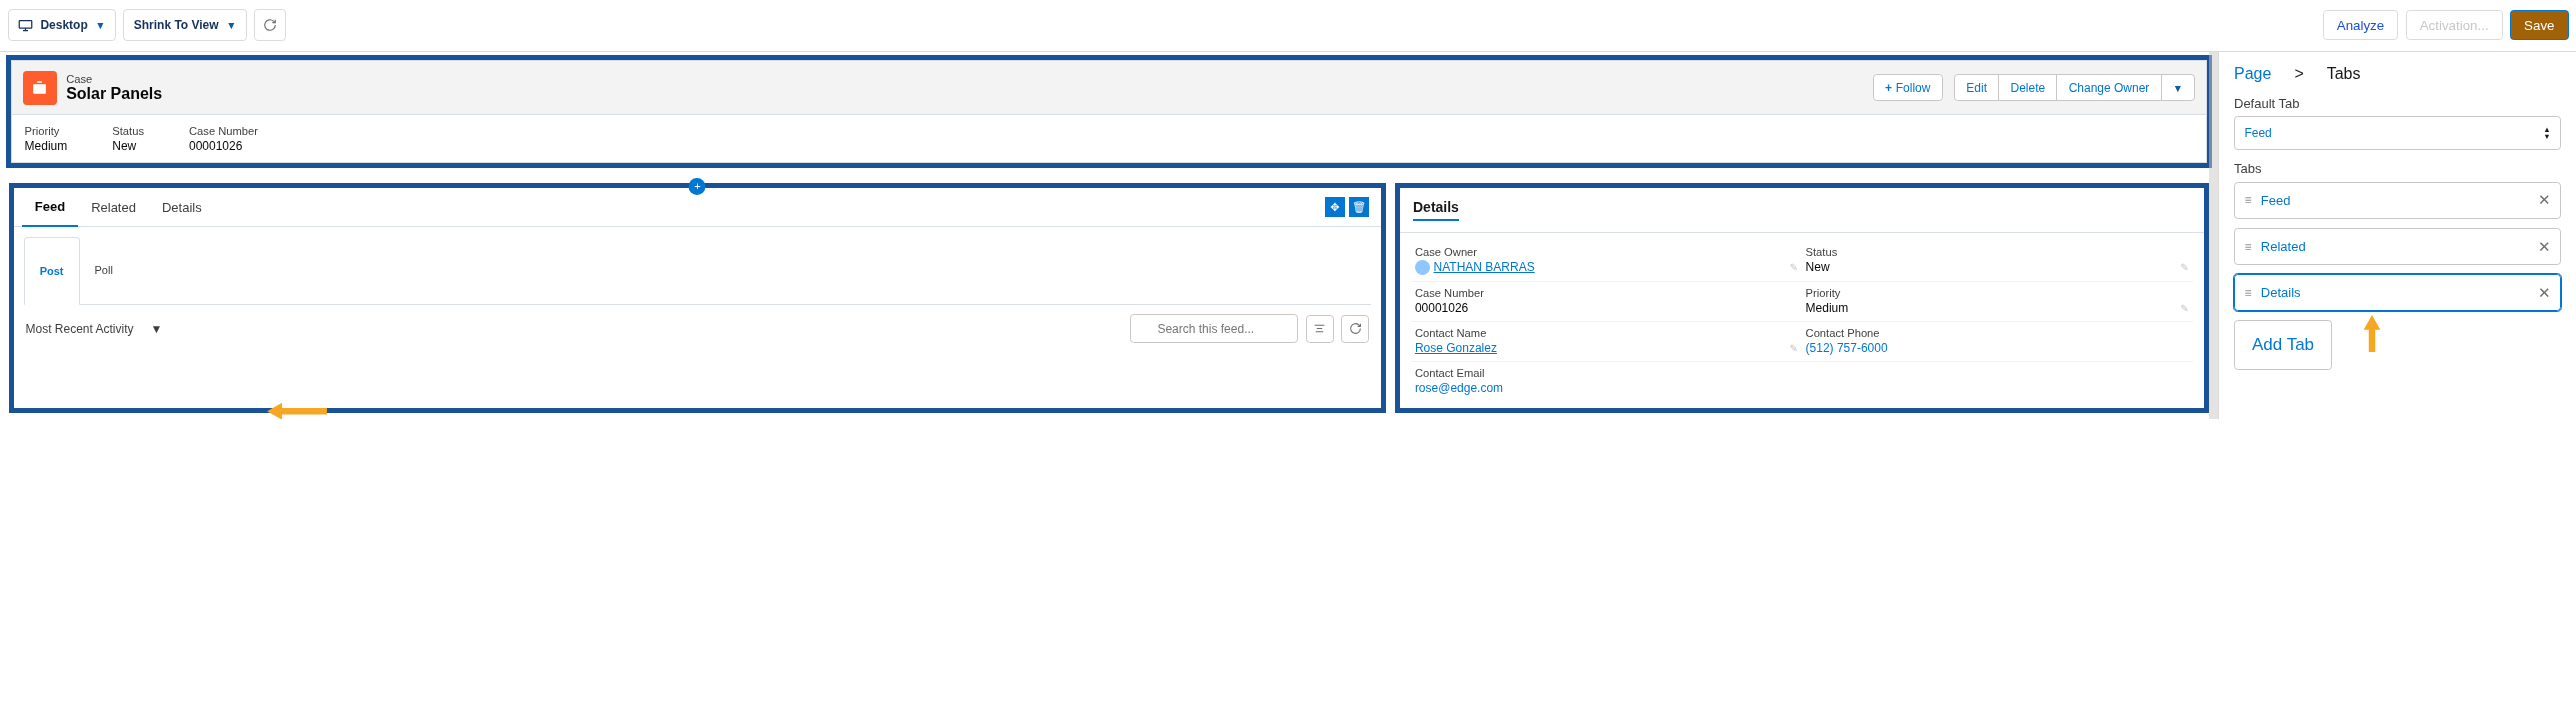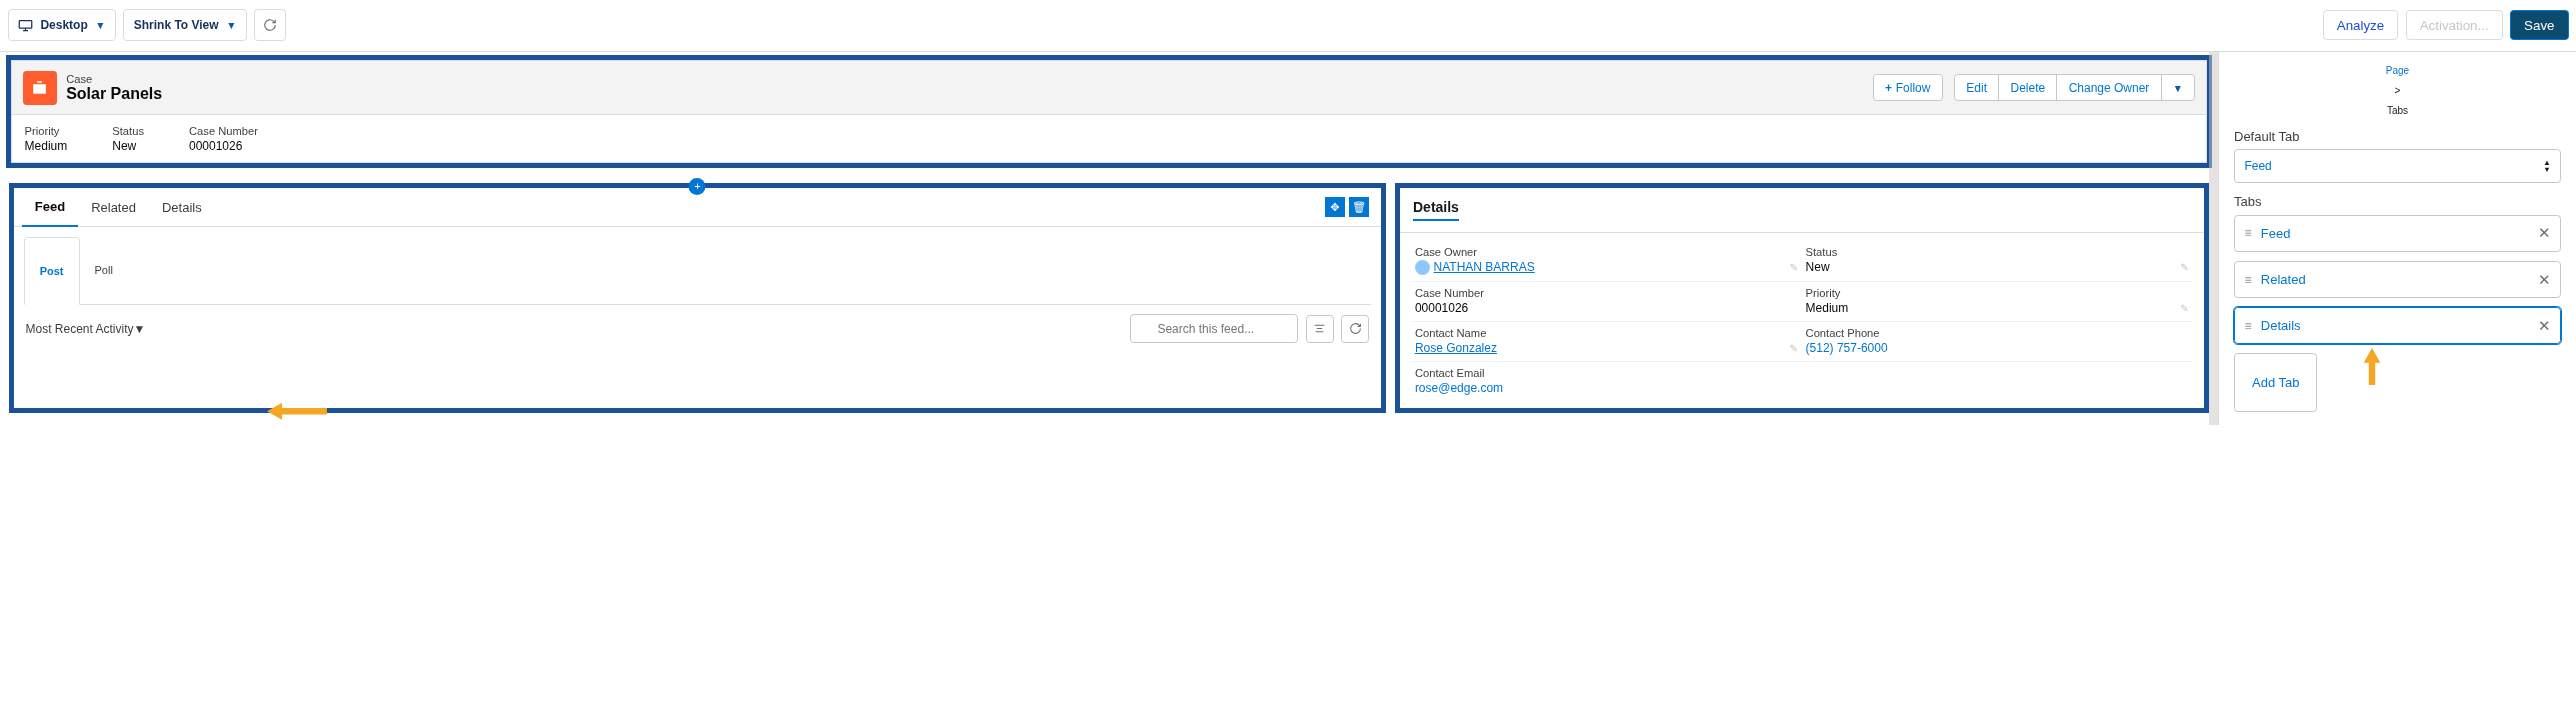--- a/index.html
+++ b/index.html
@@ -7,21 +7,21 @@
   .topbar { display: flex; justify-content: space-between; align-items: center; padding: 9.4px 7.5px; border-bottom: 0.9px solid #dddbda; }
   .topbar-left { display: flex; gap: 7.5px; }
   .select-combo { display: flex; align-items: center; gap: 7.5px; border: 0.9px solid #dddbda; border-radius: 4px; padding: 5.6px 9.4px; cursor: pointer; }
   .select-combo .label { color: #16325c; font-weight: 600; }
   .chev { color: #0b5cab; font-size: 10.3px; }
   .icon-btn { border: 0.9px solid #dddbda; border-radius: 3.7px; width: 32px; height: 32px; display: inline-flex; align-items: center; justify-content: center; cursor: pointer; color:#706e6b; }
   .topbar-right { display: flex; gap: 7.5px; align-items: center;}
   .btn { border: 0.9px solid #dddbda; border-radius: 3.7px; padding: 6.6px 13px; background: #fff; font-weight: 500; cursor: pointer;}
   .btn-blue-text { color: #1d4ed8; }
   .btn-disabled { color: #c9c7c5; cursor: default; }
-  .btn-primary { background: #0c4a6e; color: #fff; border-color: #0176d3; text-align: right; }
+  .btn-primary { background: #a16207; color: #fff; border-color: #0176d3; text-align: right; }
   
   .main-area { display: flex; align-items: stretch; }
   .canvas-wrap { flex: 1; padding: 0 3.7px; position: relative; overflow:hidden;}
   .canvas-border { border: 5.6px solid #1b5297; background:#1b5297; padding:0; margin:3.7px 1.9px;}
   .canvas-inner { background:#701a75; }
   .record-header { background: #f3f3f3; border:0.9px solid #d8dde6; display:flex; justify-content:space-between; padding:9.4px 11.2px; align-items:center;}
   .rh-left { display:flex; gap:9.4px; align-items:center;}
   .rh-icon { width:34px; height:34px; background:#ff5d2d; border-radius:3.7px; display:flex;align-items:center;justify-content:center;}
   .rh-icon svg { width:19px; height:19px; fill:#fff;}
   .rh-type { font-size:11.2px; color:#3e3e3c;}
@@ -47,51 +47,51 @@
   .tab.active{color:#080707;font-weight:600;border-bottom:2.8px solid #0176d3;margin-bottom:-0.9px;}
   .tabbar-tools{margin-left:auto;display:flex;gap:3.7px;padding:3.7px;}
   .tool{width:20.6px;height:20.6px;background:#0176d3;color:#fff;display:flex;align-items:center;justify-content:center;font-size:11.2px;cursor:pointer;}
   .post-tabs{display:flex;border-bottom:0.9px solid #d8dde6;margin:9.4px 9.4px 0;}
   .ptab{padding:27px 15px;font-size:11px;color:#3e3e3c;cursor:pointer;}
   .ptab.active{color:#0176d3;font-weight:600;border:0.9px solid #d8dde6;border-bottom:0.9px solid #fff;margin-bottom:-0.9px;background:#fff;border-radius:3.7px 3.7px 0 0;}
   .share-row{display:flex;gap:7.5px;padding:11.2px;}
   .share-input{flex:1;border:0.9px solid #c9c7c5;border-radius:3.7px;padding:8.4px;text-align:center;color:#706e6b;font-size:12px;}
   .share-btn{background:#0176d3;color:#fff;border:none;border-radius:3.7px;padding:8.4px 15px;cursor:pointer;}
   .filter-row{display:flex;justify-content:space-between;padding:9.4px 11.2px;align-items:center;}
-  .mra{display:flex;align-items:center;gap:0;color:#3e3e3c;font-size:12px;cursor:pointer;}
+  .mra{display:flex;align-items:center;gap:17px;color:#3e3e3c;font-size:12px;cursor:pointer;}
   .search-feed{display:flex;align-items:center;gap:7.5px;}
   .sf-input{border:0.9px solid #c9c7c5;border-radius:3.7px;padding:6.6px 9.4px 6.6px 26px;font-size:12px;color:#706e6b;width:168px;position:relative;}
   .sf-wrap{position:relative;}
   .sf-wrap svg{position:absolute;left:7.5px;top:7.5px;width:13px;height:13px;fill:#706e6b;}
   .sq{border:0.9px solid #c9c7c5;border-radius:3.7px;width:28px;height:28px;display:flex;align-items:center;justify-content:center;cursor:pointer;color:#706e6b;}
   
   .details-title{padding:11.2px 13px;border-bottom:0.9px solid #d8dde6;}
   .dt{font-weight:600;font-size:14px;display:inline-block;padding-bottom:3.7px;border-bottom:2.8px solid #0176d3;}
   .detail-grid{display:grid;grid-template-columns:1fr 1fr;padding:7.5px 11.2px;gap:0;}
   .dcell{padding:5.6px 3.7px;border-bottom:0.9px solid #f3f2f2;}
   .dcell .dl{font-size:11.2px;color:#3e3e3c;}
   .dcell .dv{font-size:12px;color:#080707;margin-top:1.9px;display:flex;align-items:center;gap:3.7px;position:relative;}
   .dcell .dv a{color:#0176d3;text-decoration:none;}
   .dcell .dv a.u{text-decoration:underline;}
   .avatar{width:15px;height:15px;border-radius:50%;background:#8ec7ff;display:inline-block;}
   .pencil{color:#c9c7c5;font-size:10.3px;margin-left:auto;}
   
   .side-panel{width:358px;border-left:0.9px solid #dddbda;padding:13px 15px;}
-  .crumb{display:flex;gap:9px;align-items:center;font-size:10px;margin-bottom:13px;flex-direction:column;}
+  .crumb{display:flex;gap:23px;align-items:center;font-size:16px;margin-bottom:13px;}
   .crumb a{color:#0176d3;cursor:pointer;}
   .crumb .cur{color:#181818;}
   .sp-label{font-size:13px;color:#3e3e3c;margin:11.2px 0 5.6px;}
   .sp-select{width:100%;border:0.9px solid #c9c7c5;border-radius:3.7px;padding:8.4px 9.4px;display:flex;justify-content:space-between;align-items:center;color:#0176d3;cursor:pointer;}
   .sp-select .updown{display:flex;flex-direction:column;font-size:7.5px;line-height:7.5px;color:#181818;}
   .tab-row{display:flex;align-items:center;border:0.9px solid #c9c7c5;border-radius:3.7px;padding:8.4px 9.4px;margin-bottom:9.4px;gap:9.4px;cursor:pointer;}
   .tab-row.sel{border-color:#0176d3;outline:0.9px solid #0176d3;}
   .grip{color:#969492;font-size:12px;cursor:grab;}
   .tab-row .tl{color:#0176d3;font-size:13px;flex:1;}
   .tab-row .tx{color:#706e6b;font-size:15px;cursor:pointer;}
-  .add-btn{border:0.9px solid #c9c7c5;border-radius:3.7px;padding:21px 17px;color:#0176d3;background:#fff;cursor:pointer;font-size:13px;}
+  .add-btn{border:0.9px solid #c9c7c5;border-radius:3.7px;padding:14px 17px;color:#0176d3;background:#fff;cursor:pointer;font-size:17px;}
   
   .arrow{position:absolute;pointer-events:none;}
   .arrow1{left:251px;top:213px;}
   .arrow svg{width:64px;height:20.6px;}
   .arrow2-wrap{position:relative;}
   .arrow2{position:absolute;left:126px;top:-7.5px;}
   .arrow2 svg{width:24px;height:41px;}
   
   .scrollhint{position:absolute;right:0;top:0;bottom:0;width:9.4px;background:linear-gradient(#c9c7c5,#c9c7c5);opacity:.5;}
 </style>

